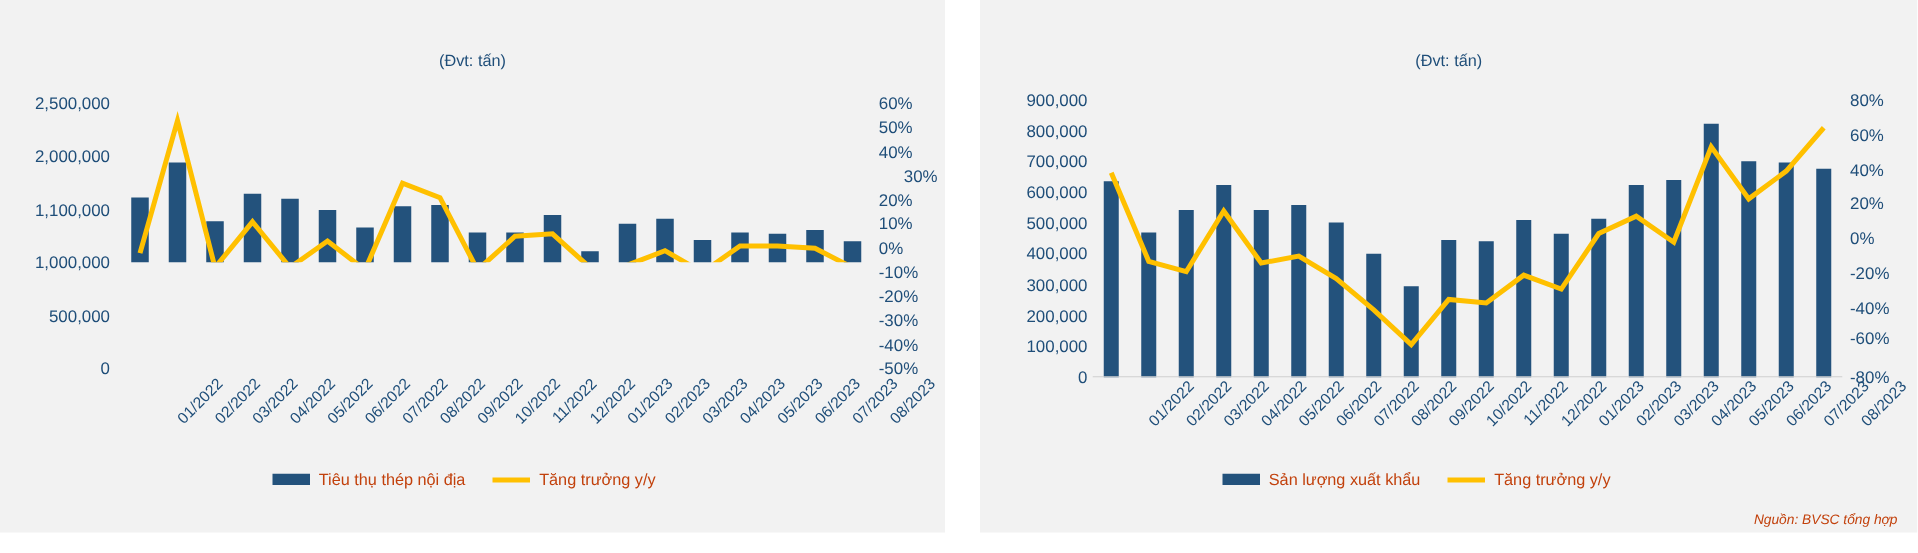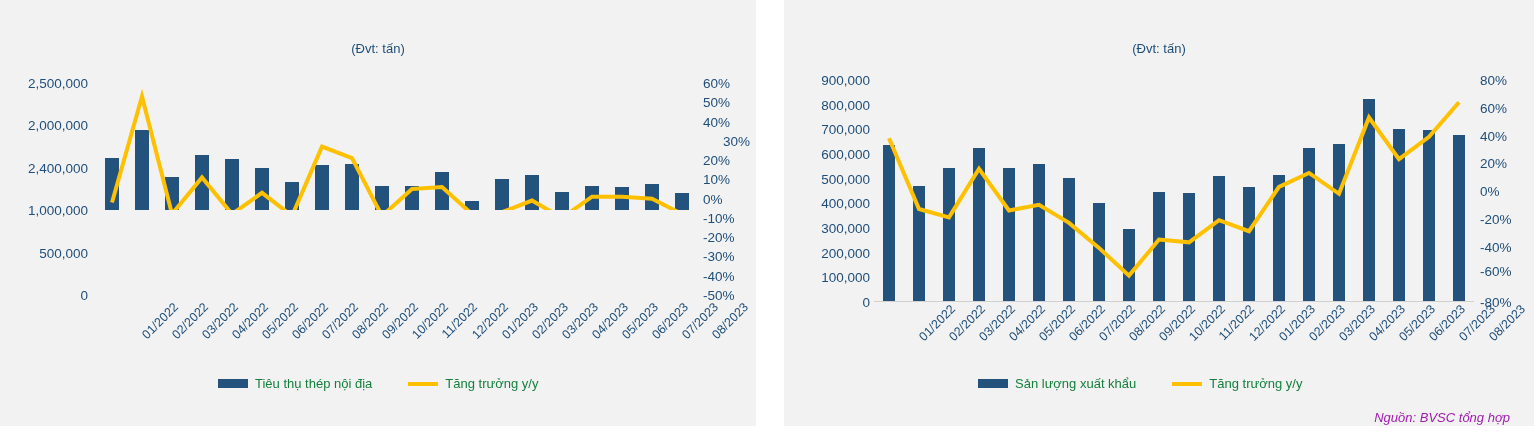--- a/index.html
+++ b/index.html
@@ -55,47 +55,47 @@
   .xlabels{position:absolute;height:90px;}
   #xlabels-left{left:97px;top:300px;width:600px;}
   #xlabels-right{left:874px;top:302px;width:600px;}
   .xlab{
     position:absolute;top:0;
     font-size:12.5px;color:#1F4E79;white-space:nowrap;
     transform:rotate(-45deg);transform-origin:right top;
     text-align:right;
   }
 
-  .legend{position:absolute;display:flex;align-items:center;gap:36px;
-    font-size:13px;color:#15803d;white-space:nowrap;}
+  .legend{position:absolute;display:flex;align-items:center;gap:22px;
+    font-size:13px;color:#c2410c;white-space:nowrap;}
   #legend-left{left:218px;top:376px;}
   #legend-right{left:978px;top:376px;}
   .leg-item{display:flex;align-items:center;gap:7px;}
   .swatch-bar{width:30px;height:9px;background:#23527C;display:inline-block;}
   .swatch-line{width:30px;height:4px;background:#FFC000;display:inline-block;}
 
   .source{
-    position:absolute;right:24px;top:410px;
-    font-size:13px;font-style:italic;color:#a21caf;white-space:nowrap;
+    position:absolute;right:16px;top:410px;
+    font-size:11px;font-style:italic;color:#c2410c;white-space:nowrap;
   }
 </style>
 </head>
 <body>
 
 <div class="board">
 
   <div class="panel" id="panel-left">
     <div class="chart-sub">(Đvt: tấn)</div>
   </div>
 
   <div class="yaxis-left" id="yaxis-left-l">
       <div class="ylab ylab-left" style="top: 295px;">0</div>
       <div class="ylab ylab-left" style="top: 252.6px;">500,000</div>
       <div class="ylab ylab-left" style="top: 210.2px;">1,000,000</div>
-      <div class="ylab ylab-left" style="top: 167.8px;">2,400,000</div>
+      <div class="ylab ylab-left" style="top: 167.8px;">1,100,000</div>
       <div class="ylab ylab-left" style="top: 125.4px;">2,000,000</div>
       <div class="ylab ylab-left" style="top: 83px;">2,500,000</div>
     </div>
   <div class="yaxis-right" id="yaxis-right-l">
       <div class="ylab ylab-right" style="top: 295px;">-50%</div>
       <div class="ylab ylab-right" style="top: 275.727px;">-40%</div>
       <div class="ylab ylab-right" style="top: 256.455px;">-30%</div>
       <div class="ylab ylab-right" style="top: 237.182px;">-20%</div>
       <div class="ylab ylab-right" style="top: 217.909px;">-10%</div>
       <div class="ylab ylab-right" style="top: 198.636px;">0%</div>

